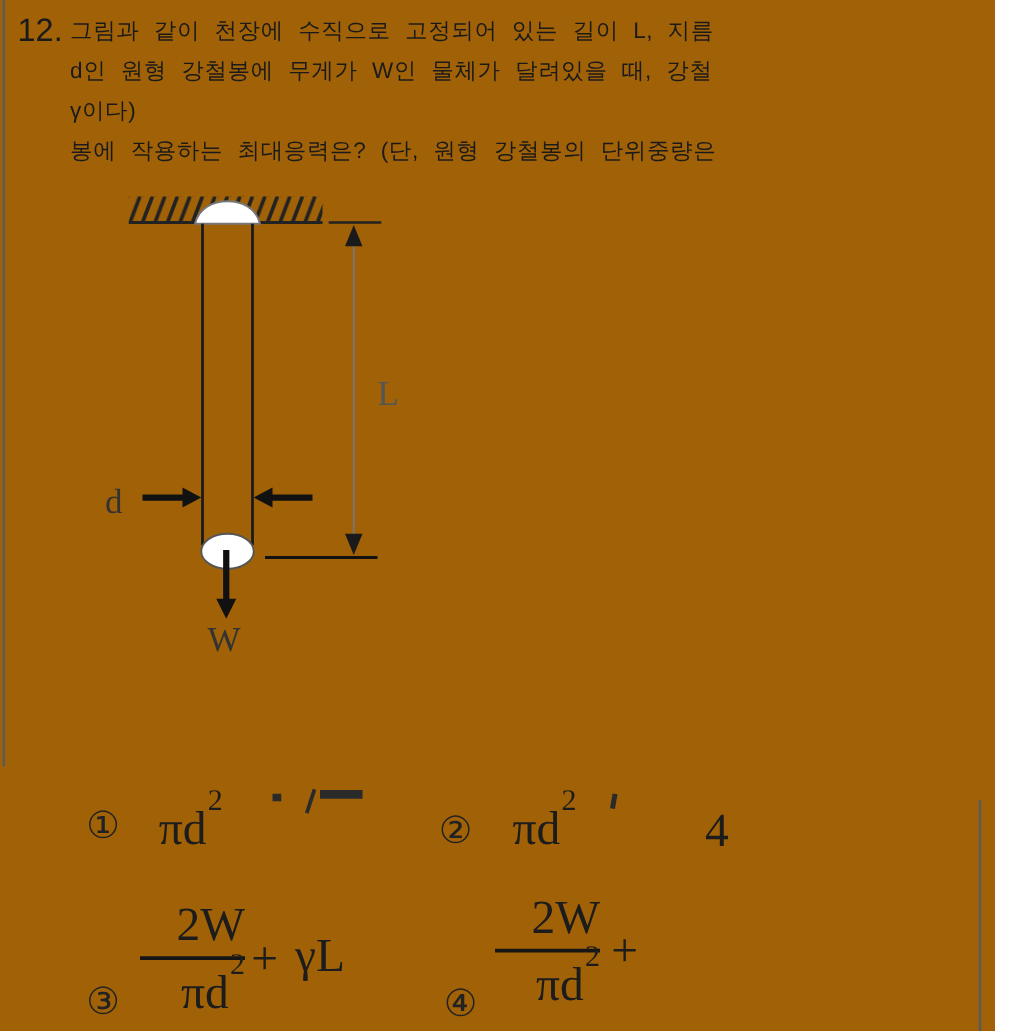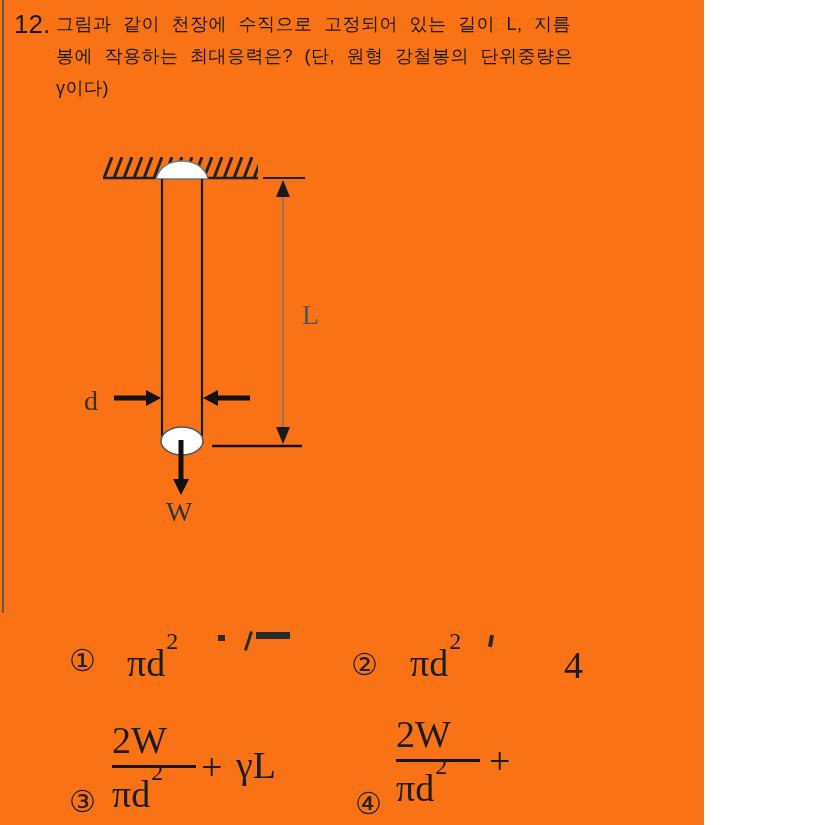--- a/index.html
+++ b/index.html
@@ -1,17 +1,17 @@
 <!DOCTYPE html>
 <html><head>
 <meta charset="utf-8">
 <style>
   html,body{margin:0;padding:0;background:#fff;}
   #page{
-    position:relative;width:704px;height:825px;background:#f97316;overflow:hidden;
+    position:relative;width:796px;height:825px;background:#a16207;overflow:hidden;
     font-family:"Liberation Sans",sans-serif;color:#1a1a1a;
   }
   
   .vline{position:absolute;background:#5a5a5a;}
   #left-border{left:2px;top:0;width:2px;height:613px;}
   #right-border{left:783px;top:640px;width:2px;height:185px;}
 
   
   #question{position:absolute;left:14px;top:8px;width:800px;display:flex;}
   #q-number{width:42px;font-size:26px;line-height:32px;flex:0 0 auto;}
@@ -24,21 +24,21 @@
   .circ{
     position:absolute;font-family:"DejaVu Sans",sans-serif;font-size:30px;
     line-height:30px;color:#222;
   }
   .math{
     position:absolute;font-family:"Liberation Serif","DejaVu Serif",serif;
     font-size:38px;line-height:42px;color:#1c1c1c;white-space:nowrap;
   }
   .math sup{font-size:24px;line-height:0;position:relative;top:-13px;margin-left:1px;}
   .frac{
-    position:absolute;display:flex;flex-direction:column;align-items:flex-start;
+    position:absolute;display:flex;flex-direction:column;align-items:flex-end;
     font-family:"Liberation Serif","DejaVu Serif",serif;font-size:38px;color:#1c1c1c;
   }
   .frac .fnum{line-height:48px;white-space:nowrap;}
   .frac .fnum sup{font-size:24px;line-height:0;position:relative;top:-13px;margin-left:1px;}
   .frac .fbar{align-self:stretch;height:3px;background:#161616;margin:1px 0;}
   .frac .fden{line-height:50px;white-space:nowrap;}
   .frac .fden sup{font-size:24px;line-height:0;position:relative;top:-13px;margin-left:1px;}
   .frag{position:absolute;background:#2a2a2a;}
 </style>
 </head>
@@ -46,22 +46,23 @@
 
 <div id="page">
 
   <div id="left-border" class="vline"></div>
   <div id="right-border" class="vline"></div>
 
   <div id="question">
     <div id="q-number">12.</div>
     <div id="q-lines">
       <div>그림과 같이 천장에 수직으로 고정되어 있는 길이 L, 지름</div>
+      <div>d인 원형 강철봉에 무게가 W인 물체가 달려있을 때, 강철</div>
+      <div>γ이다)</div>
       <div>봉에 작용하는 최대응력은? (단, 원형 강철봉의 단위중량은</div>
-      <div>γ이다)</div>
     </div>
   </div>
 
   <svg id="diagram" width="270" height="385" viewBox="70 145 270 385">
     <defs>
       <pattern id="hatch" patternUnits="userSpaceOnUse" x="103" y="157" width="10" height="21">
         <line x1="1" y1="21" x2="9" y2="0" stroke="#222" stroke-width="3"></line>
       </pattern>
     </defs>
 

